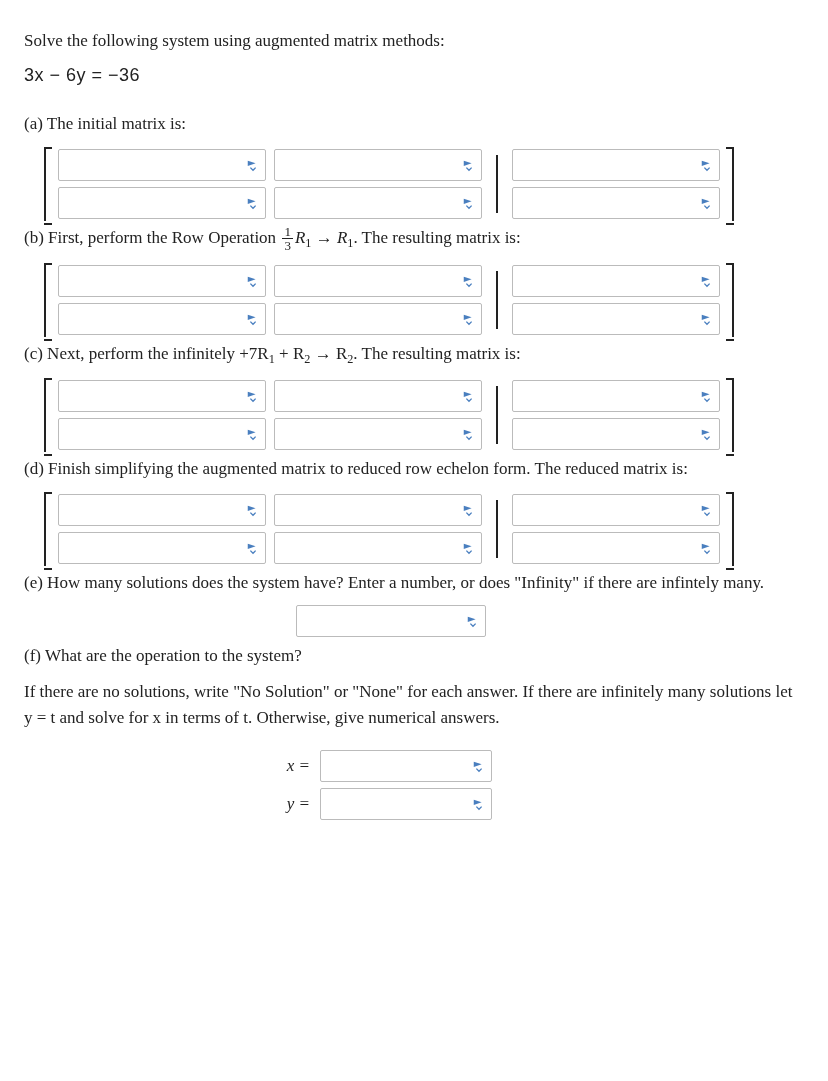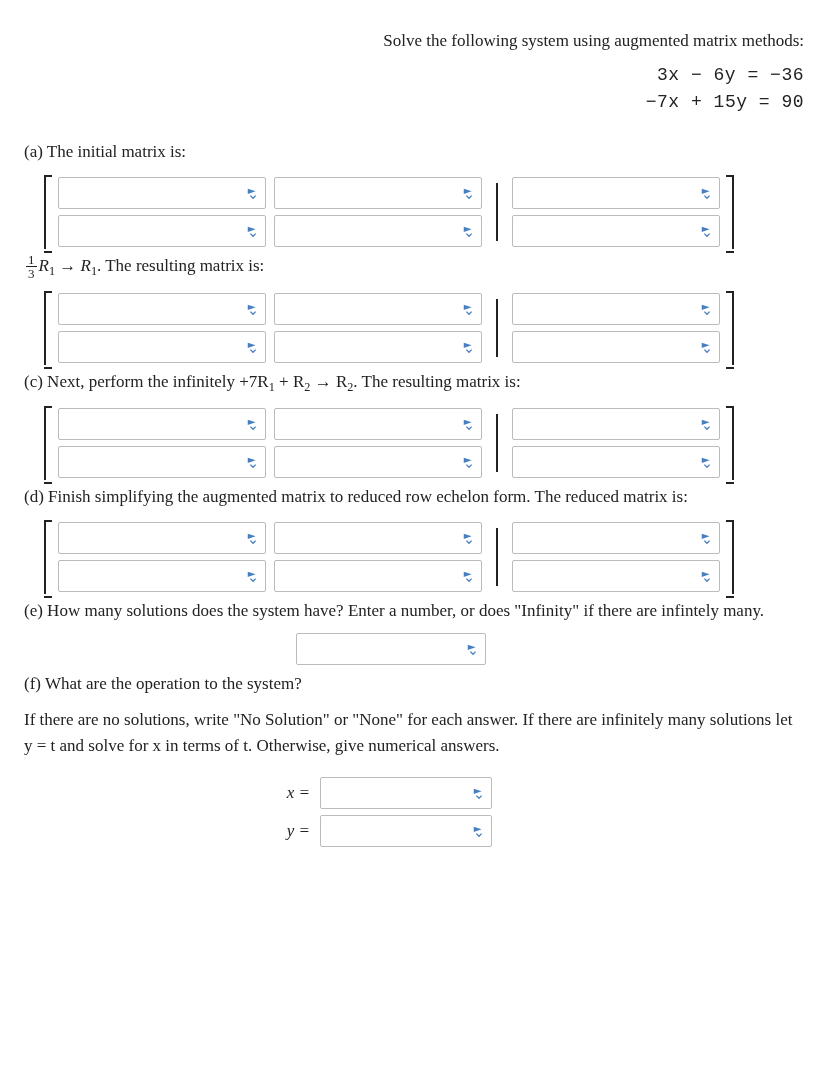--- a/index.html
+++ b/index.html
@@ -4,24 +4,24 @@
   <style>
     * { box-sizing: border-box; margin: 0; padding: 0; }
     body {
       font-family: Georgia, 'Times New Roman', serif;
       font-size: 17px;
       color: #222;
       background: #fff;
       padding: 28px 24px;
       width: 828px;
     }
-    .prompt { line-height: 1.5; text-align: right; }
+    .prompt { line-height: 1.5; }
     .equations {
-      text-align: right;
-      font-family: Liberation Mono, monospace;
+      text-align: left;
+      font-family: Liberation Sans, sans-serif;
       margin: 8px 0 22px 0;
     }
     .eq-line { display: block; font-size: 18px; line-height: 1.55; letter-spacing: 0.5px; }
     .part { margin-top: 0; margin-bottom: 8px; line-height: 1.5; }
     .frac {
       display: inline-block;
       vertical-align: middle;
       text-align: center;
       font-size: 13px;
       line-height: 1;
@@ -130,21 +130,20 @@
     }
     .last-para { margin-top: 10px; line-height: 1.55; }
   </style>
 </head>
 <body>
 
 <p class="prompt">Solve the following system using augmented matrix methods:</p>
 
 <div class="equations">
   <span class="eq-line">3x − 6y = −36</span>
-  <span class="eq-line">−7x + 15y = 90</span>
 </div>
 
 <p class="part">(a) The initial matrix is:</p>
 <div class="matrix-block">
   <span class="lbrack" style="--h:80px"></span>
   <div class="matrix-cols">
     <div class="mcol">
       <span class="answer-field">
           <input class="answer-input wcol" value="" style="">
           <span class="field-icon">
@@ -203,20 +202,21 @@
               <path d="M5 11 L8 14 L11 11" stroke="#4a7fbf" stroke-width="1.5" fill="none"></path>
             </svg>
           </span>
         </span>
     </div>
   </div>
   <span class="rbrack" style="--h:80px"></span>
 </div>
 
 <p class="part">
+  <span>(b) First, perform the Row Operation </span>
   <span class="frac"><span class="num">1</span><span class="den">3</span></span><span class="ital">R</span><span class="sub">1</span><span> → </span><span class="ital">R</span><span class="sub">1</span><span>. The resulting matrix is:</span>
 </p>
 <div class="matrix-block">
   <span class="lbrack" style="--h:80px"></span>
   <div class="matrix-cols">
     <div class="mcol">
       <span class="answer-field">
           <input class="answer-input wcol" value="" style="">
           <span class="field-icon">
             <svg viewBox="0 0 16 16">

